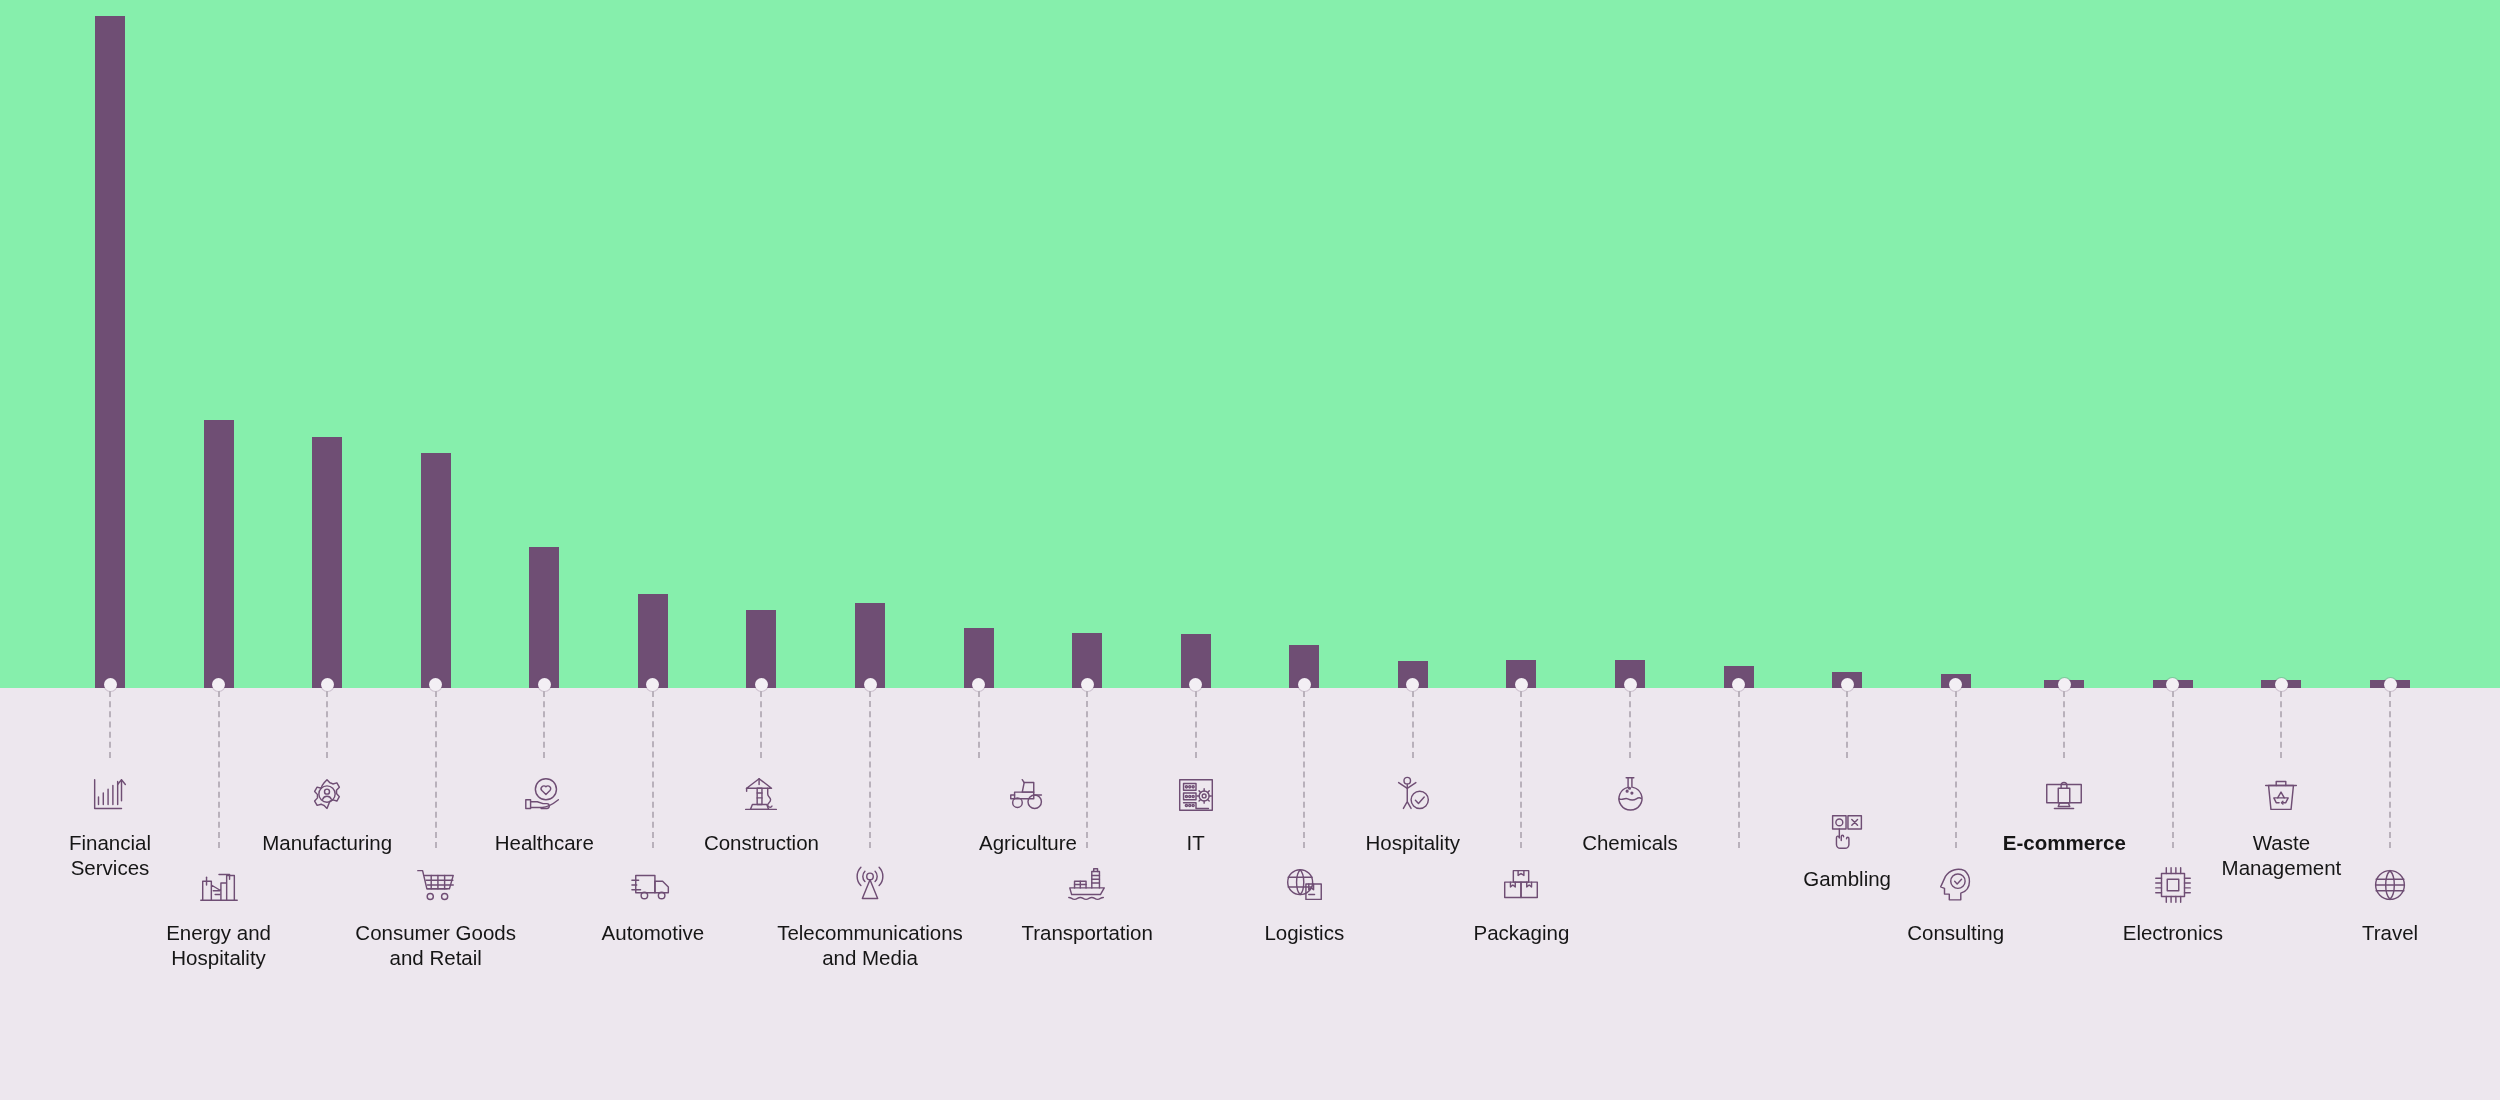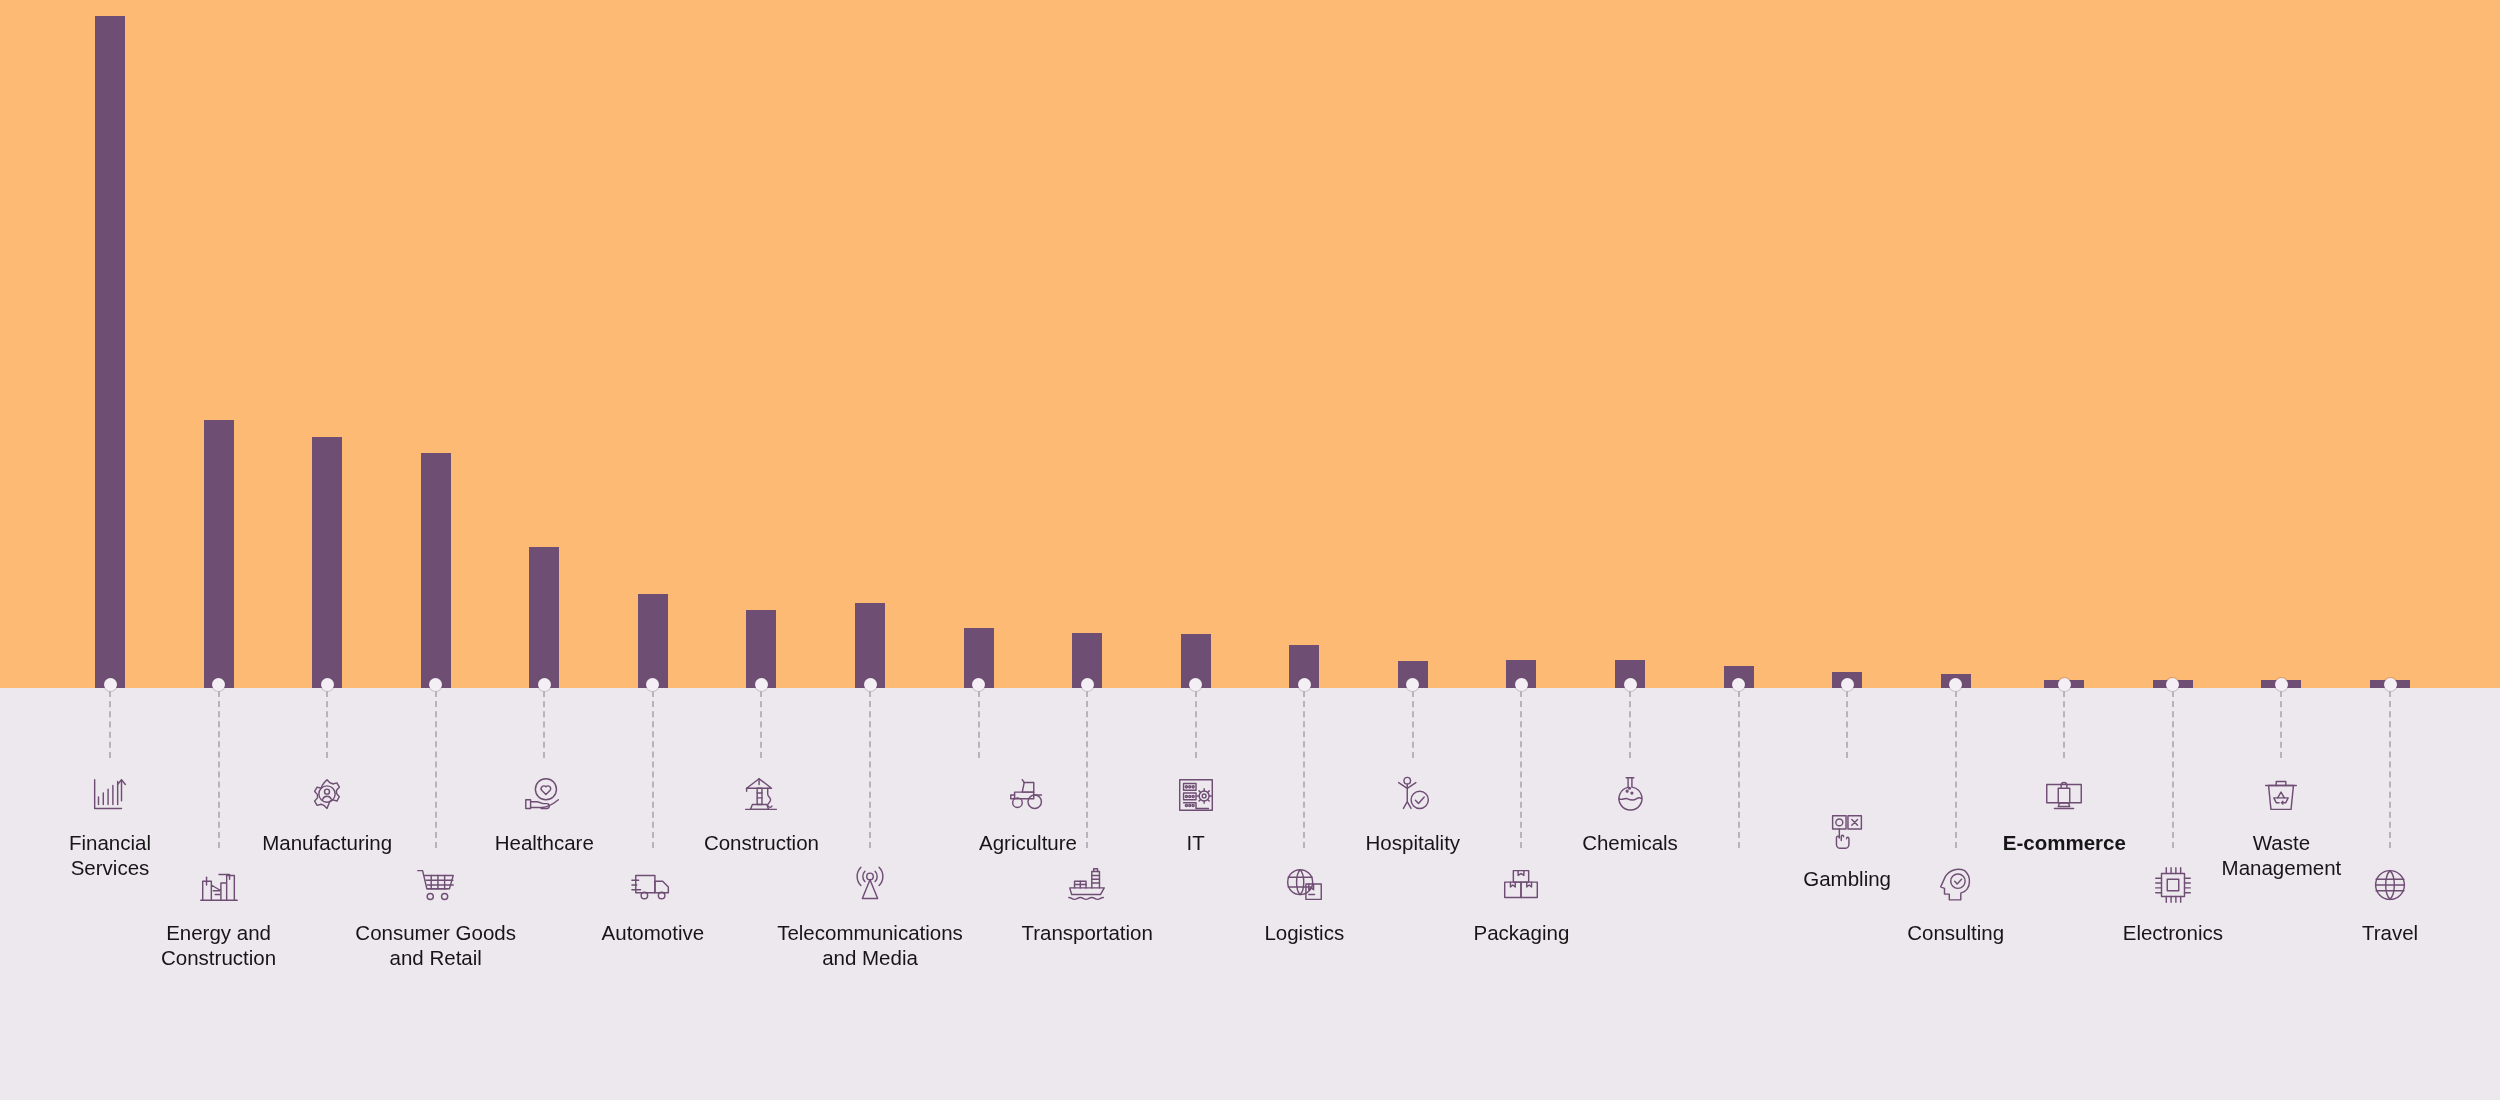--- a/index.html
+++ b/index.html
@@ -7,21 +7,21 @@
     padding: 0;
     background: #ffffff;
   }
   body {
     font-family: "Liberation Sans", sans-serif;
   }
   #stage {
     position: relative;
     width: 2500px;
     height: 1100px;
-    background: #fdba74;
+    background: #86efac;
     overflow: hidden;
   }
   
   #band {
     position: absolute;
     left: 0;
     top: 688px;
     width: 2500px;
     height: 412px;
     background: #ede7ee;
@@ -99,21 +99,21 @@
       <div class="connector" style="left:217.57142857142856px;top:691px;height:157px;"></div>
       <div class="cat" style="left:113.57142857142856px;top:862px;width:210px;">
         <span class="ico"><svg viewBox="0 0 48 48" fill="none" stroke="#6f4e74" stroke-width="1.5" stroke-linecap="round" stroke-linejoin="round">
             <path d="M7 40V20h9v20M16 40V24l10 6V40M26 40V22h6v18M32 40V14h8v26"></path>
             <path d="M5 40h38"></path>
             <path d="M18 30h7M20 34h5"></path>
             <path d="M24 13h11v5"></path>
             <path d="M11 24v-8"></path>
           </svg></span>
         <span class="cap">Energy and
-Construction</span>
+Hospitality</span>
       </div>
       <div class="bar" style="left:312.1428571428571px;top:437px;width:30px;height:251px;"></div>
       <div class="node-dot" style="left:320.6428571428571px;top:677.5px;"></div>
       <div class="connector" style="left:326.1428571428571px;top:691px;height:67px;"></div>
       <div class="cat" style="left:222.1428571428571px;top:772px;width:210px;">
         <span class="ico"><svg viewBox="0 0 48 48" fill="none" stroke="#6f4e74" stroke-width="1.5" stroke-linecap="round" stroke-linejoin="round">
             <path d="M24 8l3 3.2a14 14 0 013.1 1.3l4.2-1.2 2.6 4.5-3 3.3a14 14 0 010 3.4l3 3.3-2.6 4.5-4.2-1.2a14 14 0 01-3.1 1.3L24 38l-3-3.1a14 14 0 01-3.1-1.3l-4.2 1.2-2.6-4.5 3-3.3a14 14 0 010-3.4l-3-3.3 2.6-4.5 4.2 1.2A14 14 0 0121 11.2z"></path>
             <circle cx="24" cy="23" r="8.5"></circle>
             <circle cx="24" cy="20.5" r="2.6"></circle>
             <path d="M19.5 28.5a4.8 4.8 0 019 0"></path>

